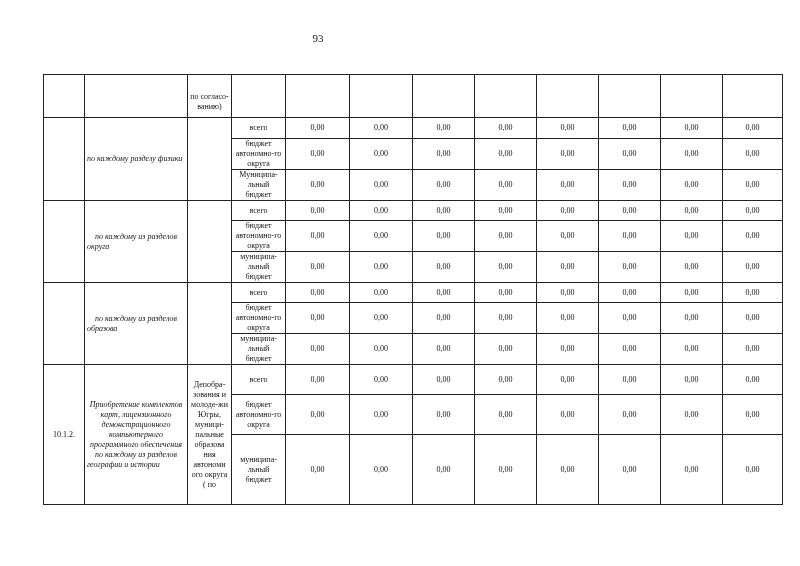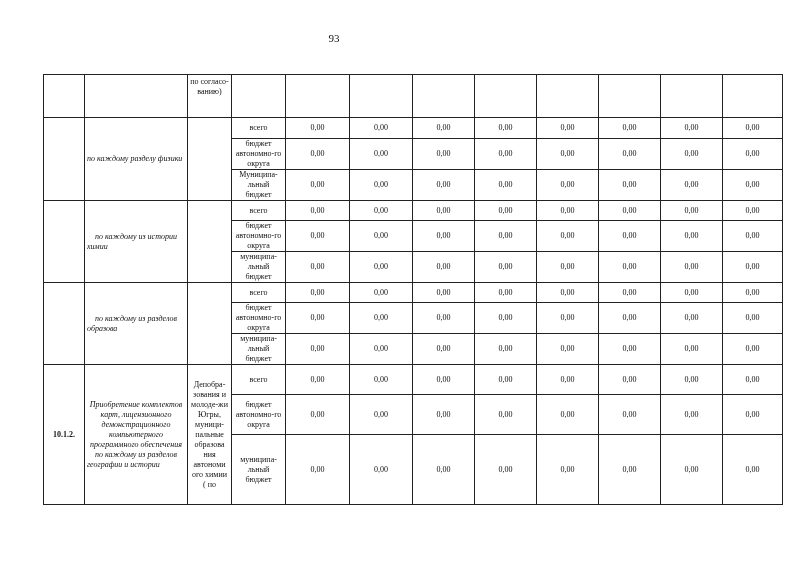--- a/index.html
+++ b/index.html
@@ -10,21 +10,21 @@
     body {
       width: 800px;
       height: 566px;
       position: relative;
       overflow: hidden;
       font-family: "Liberation Serif", "DejaVu Serif", serif;
       color: #111;
     }
     .page-number {
       position: absolute;
-      left: 16px;
+      left: 0;
       width: 636px;
       top: 32px;
       text-align: center;
       font-size: 11px;
     }
     table.budget {
       position: absolute;
       left: 43px;
       top: 74px;
       border-collapse: collapse;
@@ -45,21 +45,20 @@
       text-align: justify;
       vertical-align: top;
       padding: 2px 4px;
       text-align-last: left;
       font-style: italic;
     }
     td.code {
       vertical-align: top;
       text-align: center;
       padding-top: 2px;
-      font-weight: bold;
     }
     td.exec {
       vertical-align: top;
       padding-top: 1px;
     }
     td.src { padding: 1px 1px; margin-left: 32px; }
     .thick-top td { border-top: 2px solid #222; }
   </style>
 </head>
 <body>
@@ -79,21 +78,21 @@
     <col style="width:62px">
     <col style="width:62px">
     <col style="width:62px">
     <col style="width:60px">
   </colgroup>
   <tbody>
 
     <tr style="height:43px">
       <td></td>
       <td></td>
-      <td class="exec" style="vertical-align:top;padding-top:2px">по согласо-ванию)</td>
+      <td class="exec" style="vertical-align:top;padding-top:17px">по согласо-ванию)</td>
       <td></td>
       <td></td>
       <td></td>
       <td></td>
       <td></td>
       <td></td>
       <td></td>
       <td></td>
       <td></td>
     </tr>
@@ -130,21 +129,21 @@
       <td class="num">0,00</td>
       <td class="num">0,00</td>
       <td class="num">0,00</td>
       <td class="num">0,00</td>
       <td class="num">0,00</td>
       <td class="num">0,00</td>
     </tr>
 
     <tr class="thick-top" style="height:20px">
       <td rowspan="3" class="code"></td>
-      <td rowspan="3" class="desc">по каждому из истории химии</td>
+      <td rowspan="3" class="desc">по каждому из разделов округа</td>
       <td rowspan="3" class="exec"></td>
       <td class="src">всего</td>
       <td class="num">0,00</td>
       <td class="num">0,00</td>
       <td class="num">0,00</td>
       <td class="num">0,00</td>
       <td class="num">0,00</td>
       <td class="num">0,00</td>
       <td class="num">0,00</td>
       <td class="num">0,00</td>
@@ -205,21 +204,21 @@
       <td class="num">0,00</td>
       <td class="num">0,00</td>
       <td class="num">0,00</td>
       <td class="num">0,00</td>
       <td class="num">0,00</td>
     </tr>
 
     <tr class="thick-top" style="height:30px">
       <td rowspan="3" class="code">10.1.2.</td>
       <td rowspan="3" class="desc">Приобретение комплектов карт, лицензионного демонстрационного компьютерного программного обеспечения по каждому из разделов географии и истории</td>
-      <td rowspan="3" class="exec">Депобра-зования и молоде-жи Югры, муници-пальные образова ния автономи ого химии ( по</td>
+      <td rowspan="3" class="exec">Депобра-зования и молоде-жи Югры, муници-пальные образова ния автономи ого округа ( по</td>
       <td class="src">всего</td>
       <td class="num">0,00</td>
       <td class="num">0,00</td>
       <td class="num">0,00</td>
       <td class="num">0,00</td>
       <td class="num">0,00</td>
       <td class="num">0,00</td>
       <td class="num">0,00</td>
       <td class="num">0,00</td>
     </tr>

